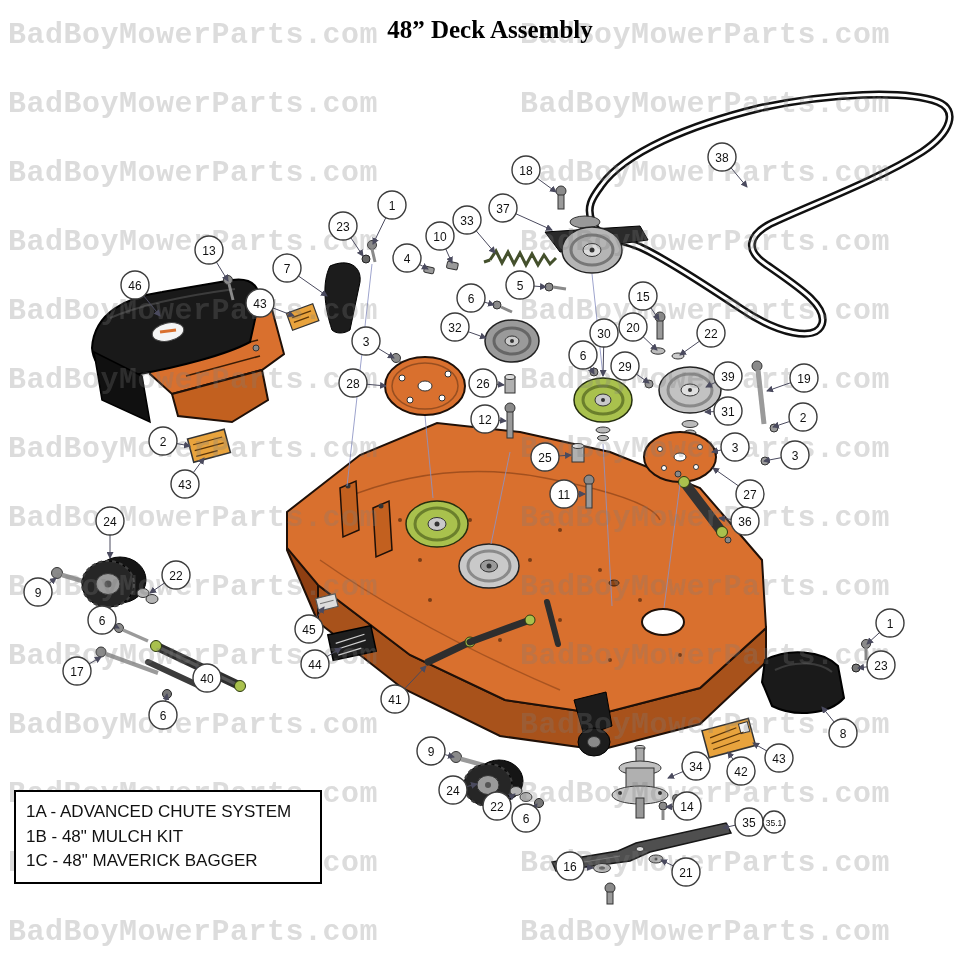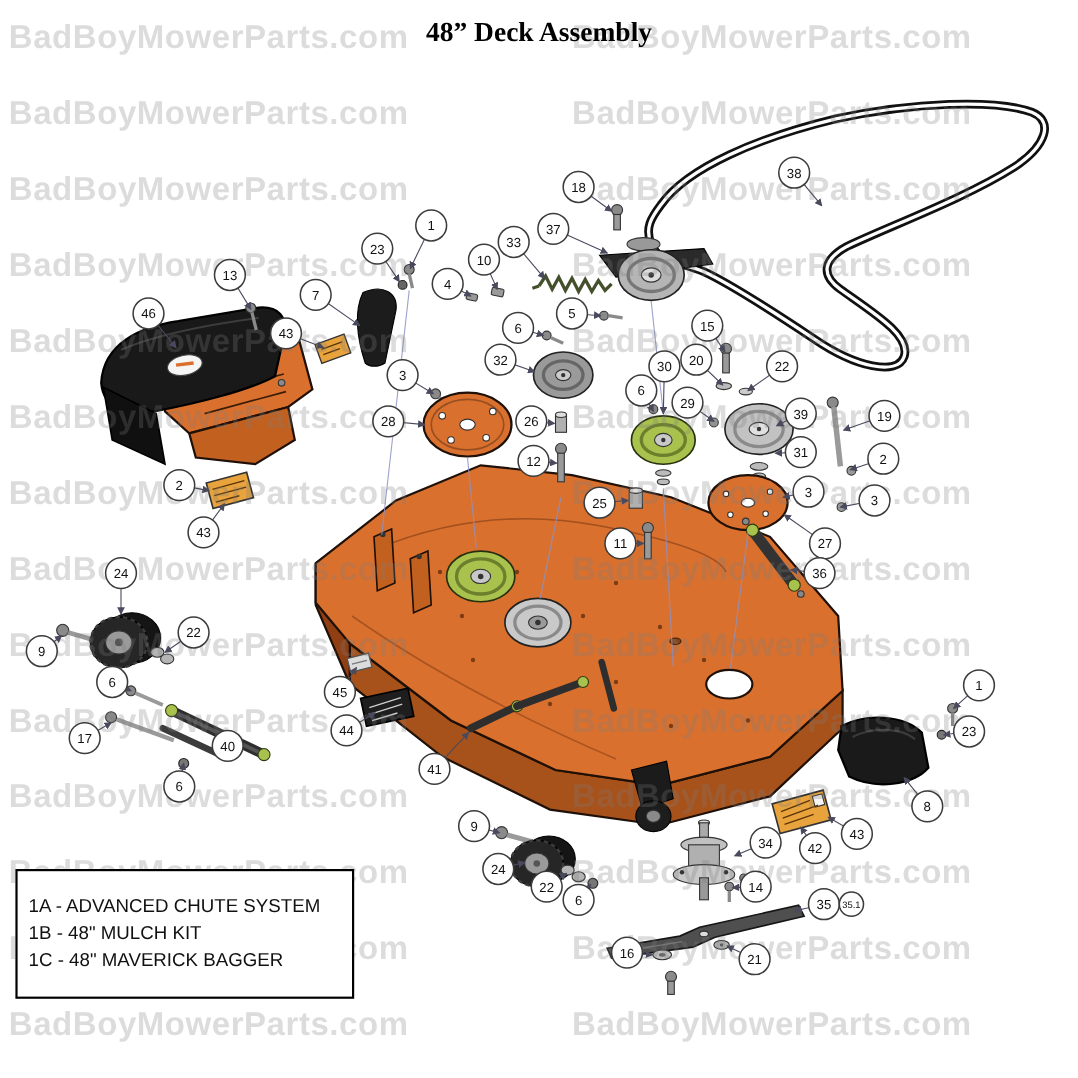--- a/index.html
+++ b/index.html
@@ -1,29 +1,29 @@
 <!DOCTYPE html>
 <html><head>
 <meta charset="utf-8">
 <style>
   * { margin:0; padding:0; box-sizing:border-box; }
   html,body { width:980px; height:980px; }
   body { background:#fff; font-family:"Liberation Sans", sans-serif; position:relative; overflow:hidden; }
   .stage { position:absolute; left:0; top:0; width:980px; height:980px; }
   svg.diagram { position:absolute; left:0; top:0; z-index:1; }
-  .wm-layer { position:absolute; left:0; top:0; width:980px; height:980px; z-index:2; pointer-events:none; }
+  .wm-layer { position:absolute; left:0; top:0; width:980px; height:980px; z-index:2; pointer-events:none;font-family:Liberation Mono, monospace; }
   .wm { position:absolute; font-weight:bold; font-size:30px; color:rgba(125,125,125,0.27); white-space:nowrap; letter-spacing:0.5px; }
   svg.callouts { position:absolute; left:0; top:0; z-index:3; }
   .leader { stroke:#4a4a5e; stroke-width:1; }
   .axis { stroke:#8C93C4; stroke-width:1; opacity:0.85; }
   .balloon { fill:#fff; stroke:#3c3c3c; stroke-width:1.4; }
   .balloon-num { font-size:12px; fill:#111; text-anchor:middle; dominant-baseline:central; font-family:"Liberation Sans",sans-serif; }
   .balloon-num.small { font-size:8.5px; }
   .title { position:absolute; top:16px; left:0; width:100%; text-align:center; font-size:25px; font-weight:bold; color:#000; z-index:5;font-family:Liberation Serif, serif; }
-  .legend { position:absolute; left:14px; top:790px; width:308px; background:#fff; border:2px solid #000; padding:20px 10px; z-index:5; }
+  .legend { position:absolute; left:14px; top:790px; width:308px; background:#fff; border:2px solid #000; padding:8px 10px; z-index:5; }
   .legend .line { font-size:17px; color:#111; line-height:1.45; white-space:nowrap; }
 </style>
 </head>
 <body>
 
 <div class="stage">
 
   <svg class="diagram" width="980" height="980" viewBox="0 0 980 980">
 
     <g>

